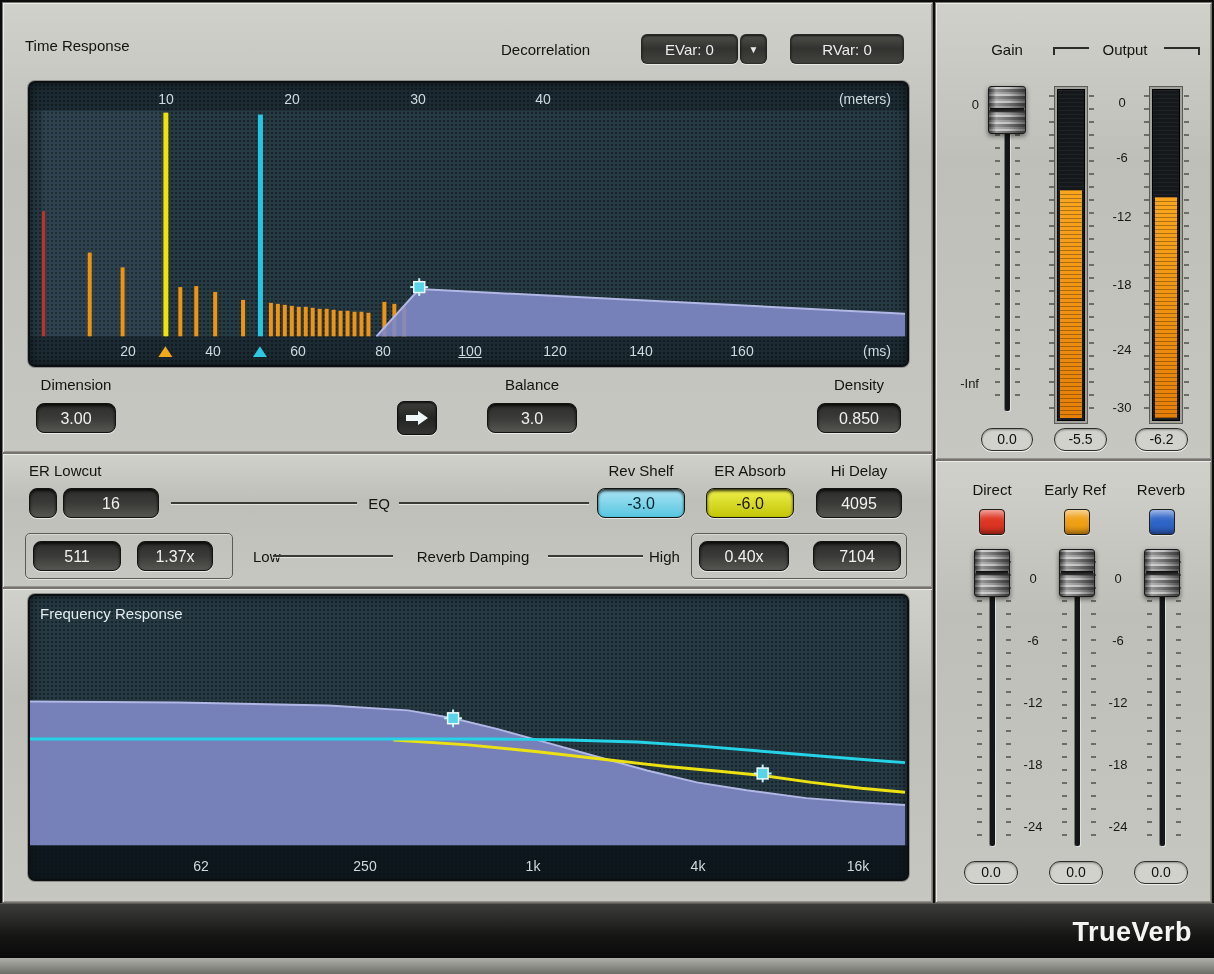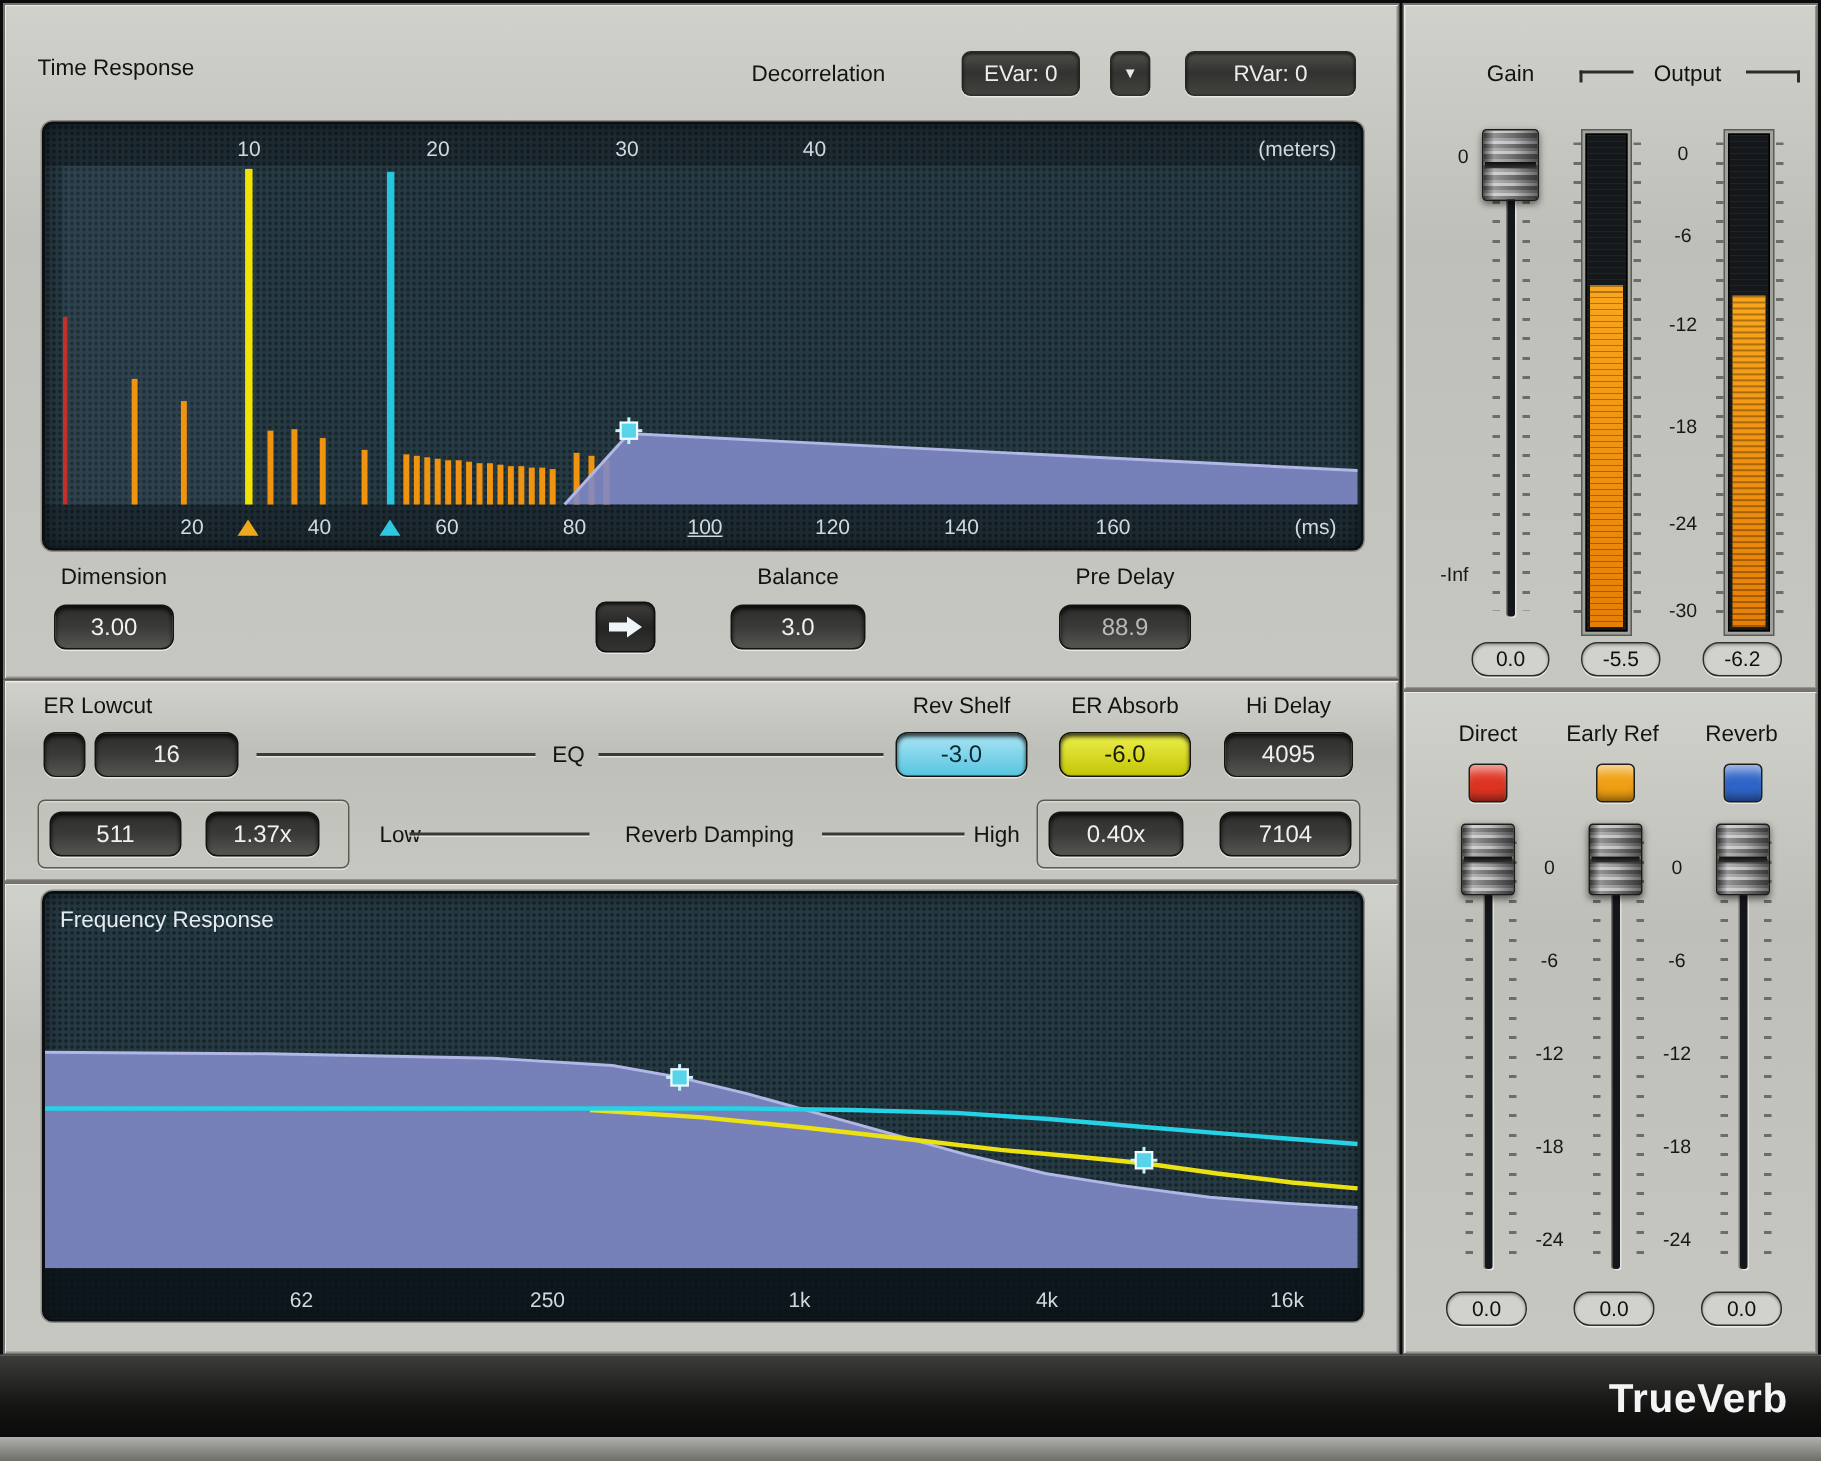--- a/index.html
+++ b/index.html
@@ -71,21 +71,21 @@
   .brand{position:absolute;right:22px;top:14px;font-size:27px;font-weight:bold;color:#f4f4f4;letter-spacing:.5px;}
 </style>
 </head>
 <body>
 
 <div class="app">
 
   <section class="panel" style="left:2px;top:2px;width:931px;height:451px;">
     <div class="label" style="left:22px;top:34px;">Time Response</div>
     <div class="label" style="left:498px;top:38px;">Decorrelation</div>
-    <div class="btn" style="left:638px;top:31px;width:79px;">
+    <div class="btn" style="left:638px;top:31px;width:97px;">
       <span>EVar: 0</span>
     </div>
     <div class="btn" style="left:737px;top:31px;width:27px;">
       <span class="dd">▼</span>
     </div>
     <div class="btn" style="left:787px;top:31px;width:114px;">
       <span>RVar: 0</span>
     </div>
 
     <div class="graph" style="left:25px;top:78px;width:881px;height:286px;">
@@ -158,23 +158,23 @@
     <div class="arrow-btn" style="left:394px;top:398px;">
       <svg width="26" height="16" viewBox="0 0 26 16">
         <polygon points="2,5 14,5 14,1 24,8 14,15 14,11 2,11" fill="#eef6fa"></polygon>
       </svg>
     </div>
 
     <div class="ctrl" style="left:484px;width:90px;">
       <span class="clabel">Balance</span>
       <div class="lcd">3.0</div>
     </div>
-    <div class="ctrl" style="left:703px;width:88px;">
-      <span class="clabel">Pre Delay</span>
-      <div class="lcd dim">88.9</div>
+    <div class="ctrl" style="left:814px;width:84px;">
+      <span class="clabel">Density</span>
+      <div class="lcd">0.850</div>
     </div>
   </section>
 
   <section class="panel" style="left:2px;top:453px;width:931px;height:135px;">
     <div class="label" style="left:26px;top:8px;">ER Lowcut</div>
     <div class="lcd" style="left:26px;top:34px;width:28px;"></div>
     <div class="lcd" style="left:60px;top:34px;width:96px;">16</div>
     <div class="hline" style="left:168px;top:48px;width:186px;"></div>
     <div class="label center" style="left:376px;top:41px;">EQ</div>
     <div class="hline" style="left:396px;top:48px;width:190px;"></div>

